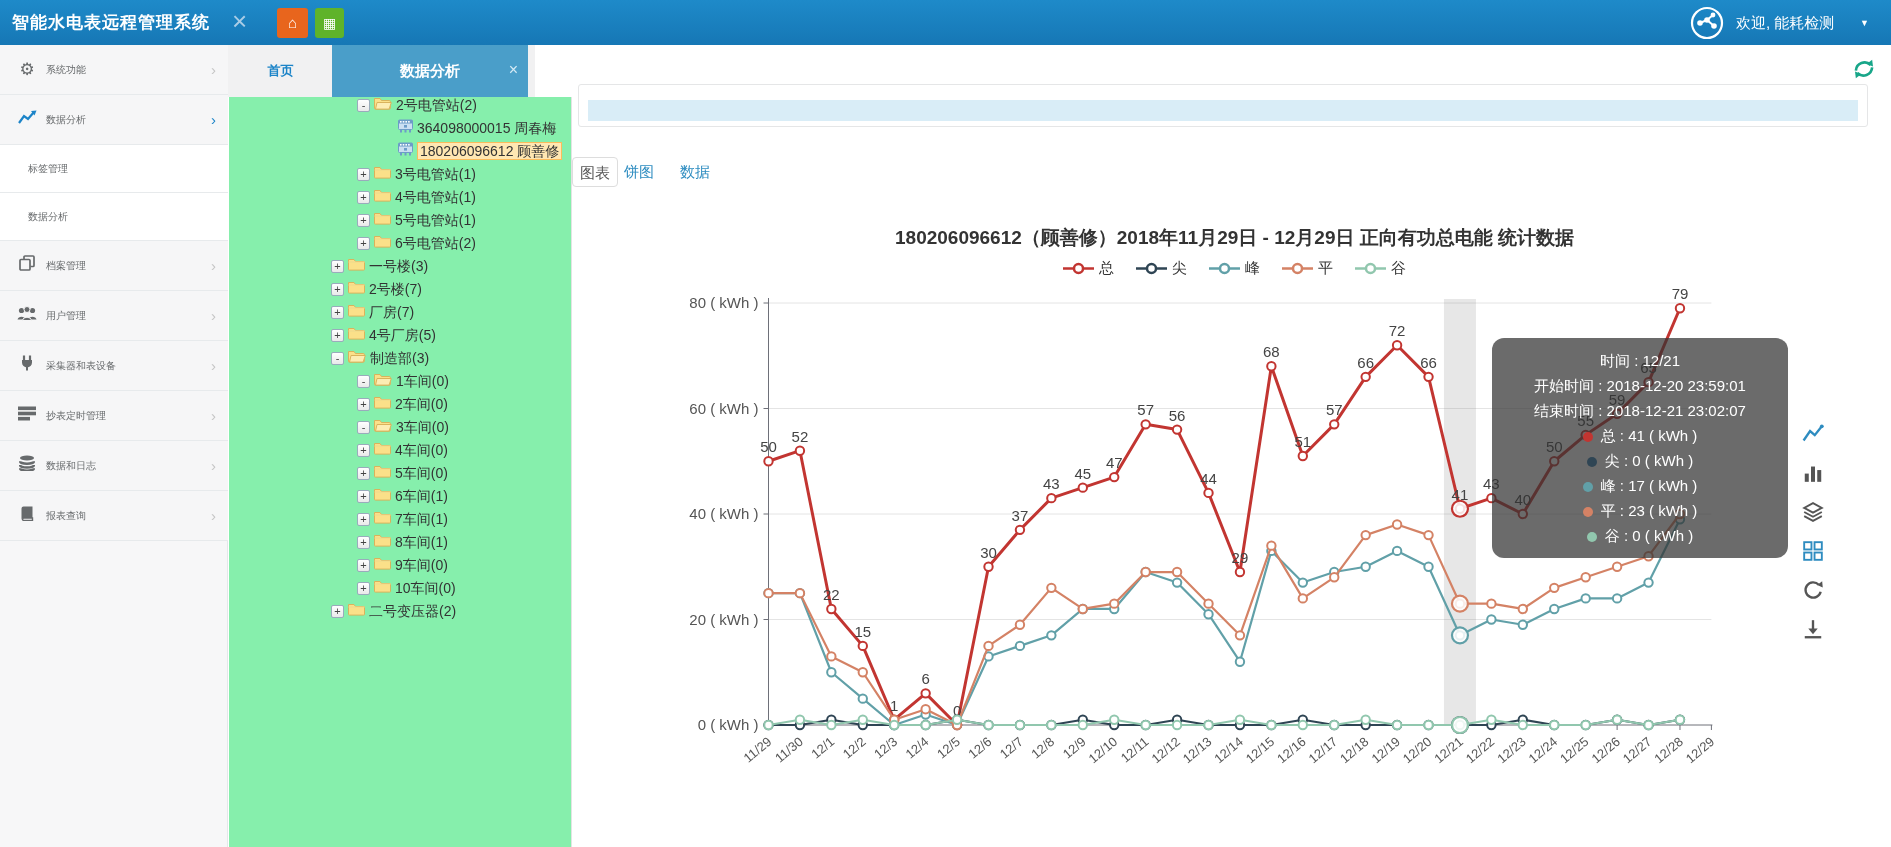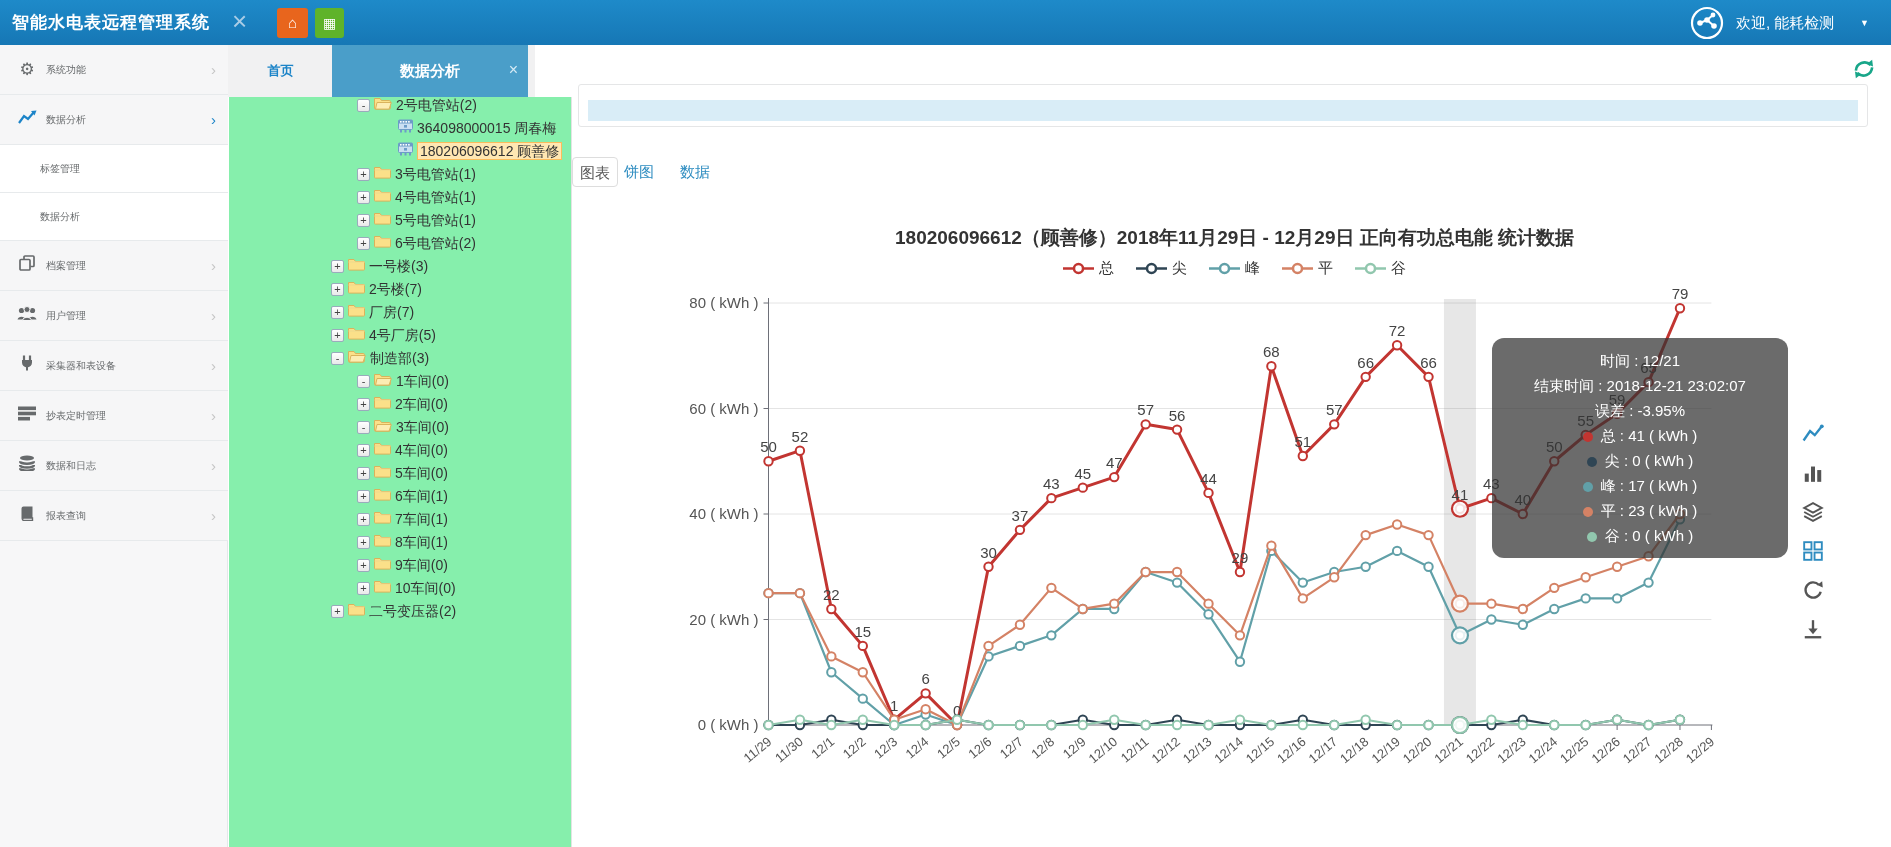--- a/index.html
+++ b/index.html
@@ -15,21 +15,21 @@
   .nav-grid{left:315px;width:29px;background:#5FB32A;font-size:14px;}
   .nav-net{left:1690px;top:6px;width:34px;height:34px;}
   .nav-welcome{left:1736px;top:0;line-height:45px;color:#fff;font-size:15px;}
   .nav-caret{left:1860px;top:0;line-height:47px;color:#fff;font-size:9px;}
   
   .sidebar{left:0;top:45px;width:228px;height:802px;background:#F7F7F8;border-right:1px solid #E4E7EA;box-sizing:border-box;}
   .side-item{position:absolute;left:0;width:228px;background:#F6F6F7;border-bottom:1px solid #E7EAEC;box-sizing:border-box;cursor:pointer;}
   .side-item.sub{background:#FFFFFF;}
   .side-icon{position:absolute;left:17px;top:50%;transform:translateY(-50%);width:20px;text-align:center;color:#676A6C;font-size:16px;}
   .side-label{position:absolute;left:46px;top:0;font-size:10px;color:#676A6C;line-height:inherit;}
-  .side-item.sub .side-label{left:40px;text-align:center;}
+  .side-item.sub .side-label{left:28px;text-align:center;}
   .side-caret{position:absolute;right:12px;top:0;font-size:15px;color:#C5C5C5;line-height:inherit;}
   .side-caret.active{color:#1C84C8;}
   
   .tabstrip{left:228px;top:45px;width:1663px;height:52px;background:#fff;}
   .tabstrip-gray{left:228px;top:45px;width:307px;height:52px;background:#F1F1F2;}
   .tab-home{left:229px;top:45px;width:103px;height:52px;line-height:52px;text-align:center;color:#1C84C8;font-size:13px;font-weight:bold;cursor:pointer;}
   .tab-data{left:332px;top:45px;width:196px;height:52px;line-height:52px;text-align:center;color:#fff;font-size:15px;font-weight:bold;background:#4A9EC9;cursor:pointer;}
   .tab-close{position:absolute;right:10px;top:0;line-height:50px;color:#D6EBF5;font-size:16px;font-weight:normal;cursor:pointer;}
   .refresh{left:1851px;top:56px;width:26px;height:26px;cursor:pointer;}
   
@@ -607,22 +607,22 @@
         <svg width="31" height="13">
           <line x1="0" y1="6.5" x2="31" y2="6.5" stroke="#91c7ae" stroke-width="2.5"></line>
           <circle cx="15.5" cy="6.5" r="4.5" fill="#fff" stroke="#91c7ae" stroke-width="2.5"></circle>
         </svg>
         <span>谷</span>
       </span></div>
 </div>
 
 <div class="abs tooltip" id="chartTooltip">
     <div>时间 : 12/21</div>
+    <div>开始时间 : 2018-12-20 23:59:01</div>
     <div>结束时间 : 2018-12-21 23:02:07</div>
-    <div>误差 : -3.95%</div>
     <div><span class="tt-dot" style="background: rgb(194, 53, 49);"></span><span>总 : 41 ( kWh )</span></div>
     <div><span class="tt-dot" style="background: rgb(47, 69, 84);"></span><span>尖 : 0 ( kWh )</span></div>
     <div><span class="tt-dot" style="background: rgb(97, 160, 168);"></span><span>峰 : 17 ( kWh )</span></div>
     <div><span class="tt-dot" style="background: rgb(212, 130, 101);"></span><span>平 : 23 ( kWh )</span></div>
     <div><span class="tt-dot" style="background: rgb(145, 199, 174);"></span><span>谷 : 0 ( kWh )</span></div>
   </div>
 
 <div class="abs toolbox" id="toolbox">
     <div class="tool-btn"><svg width="22" height="20" viewBox="0 0 18 17">
         <path d="M1 14 L6.5 6 L10.5 9.5 L16.5 2" fill="none" stroke="#2E8CC0" stroke-width="2"></path>

